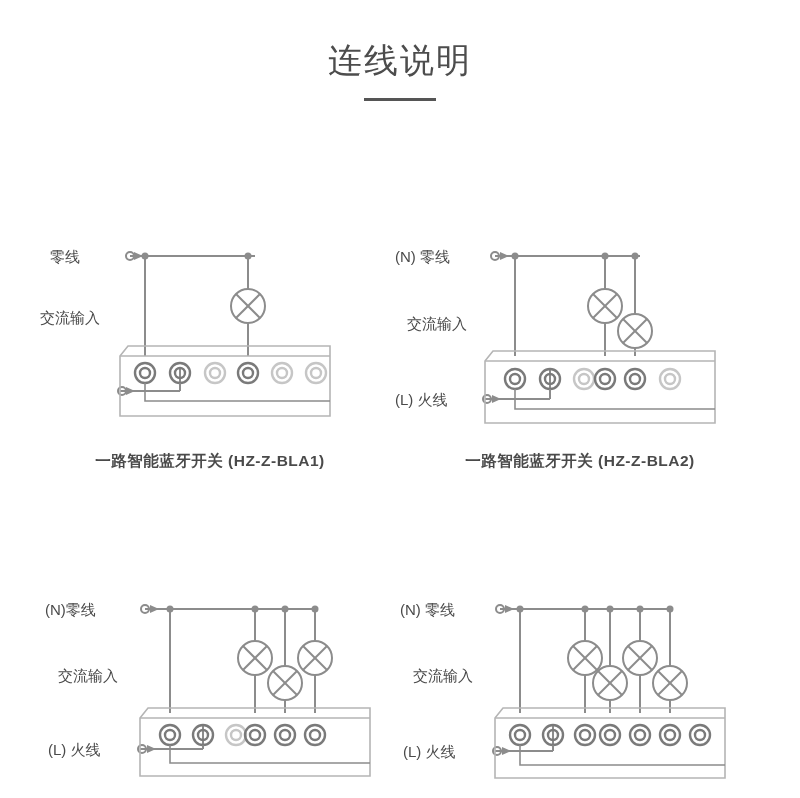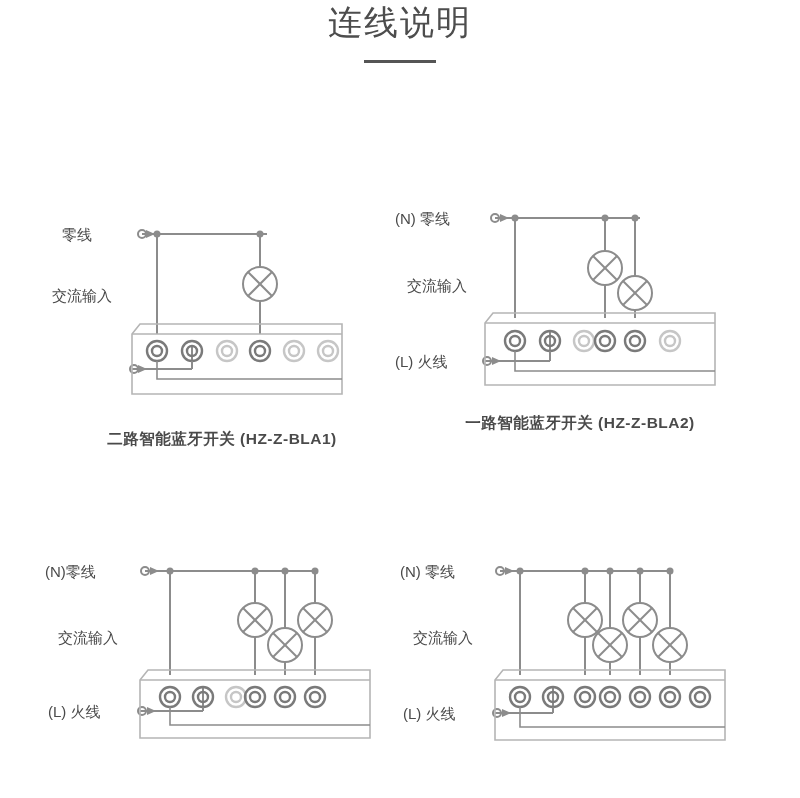--- a/index.html
+++ b/index.html
@@ -14,20 +14,21 @@
     color: #4a4a4a;
     position: relative;
     overflow: hidden;
   }
   .page-title {
     text-align: center;
     font-size: 34px;
     letter-spacing: 2px;
     color: #4d4d4d;
     margin: 0;
+    padding-top: 38px;
     font-weight: normal;
   }
   .title-rule {
     width: 72px;
     height: 3px;
     background: #555;
     margin: 14px auto 0 auto;
   }
   .grid {
     position: relative;
@@ -57,21 +58,21 @@
   }
 </style>
 </head>
 <body>
 
 <h1 class="page-title">连线说明</h1>
 <div class="title-rule"></div>
 
 <div class="grid">
 
-  <div class="panel" style="left:40px; top:66px; width:340px; height:330px;margin-left:12px;">
+  <div class="panel" style="left:40px; top:50px; width:340px; height:330px;">
     <svg class="svg-wrap" width="340" height="290" viewBox="0 0 340 290">
       <g fill="none" stroke="#8c8c8c" stroke-width="2">
 
         <line x1="90" y1="105" x2="215" y2="105"></line>
 
         <line x1="105" y1="105" x2="105" y2="205"></line>
 
         <line x1="208" y1="105" x2="208" y2="138"></line>
 
         <line x1="208" y1="172" x2="208" y2="205"></line>
@@ -128,21 +129,21 @@
       </g>
 
       <g fill="none" stroke="#8c8c8c" stroke-width="1.6">
         <path d="M105 232 L105 250 L290 250"></path>
         <path d="M140 232 L140 240"></path>
       </g>
 
       <text x="10" y="111" font-size="15">零线</text>
       <text x="0" y="172" font-size="15">交流输入</text>
     </svg>
-    <div class="panel-caption" style="top:300px;">二路智能蓝牙开关 (HZ-Z-BLA1)</div>
+    <div class="panel-caption" style="top:300px;">一路智能蓝牙开关 (HZ-Z-BLA1)</div>
   </div>
 
   <div class="panel" style="left:395px; top:50px; width:370px; height:330px;">
     <svg class="svg-wrap" width="370" height="290" viewBox="0 0 370 290">
       <g fill="none" stroke="#8c8c8c" stroke-width="2">
         <line x1="100" y1="105" x2="245" y2="105"></line>
         <line x1="120" y1="105" x2="120" y2="205"></line>
         <line x1="210" y1="105" x2="210" y2="138"></line>
         <line x1="240" y1="105" x2="240" y2="163"></line>
         <line x1="210" y1="172" x2="210" y2="205"></line>

